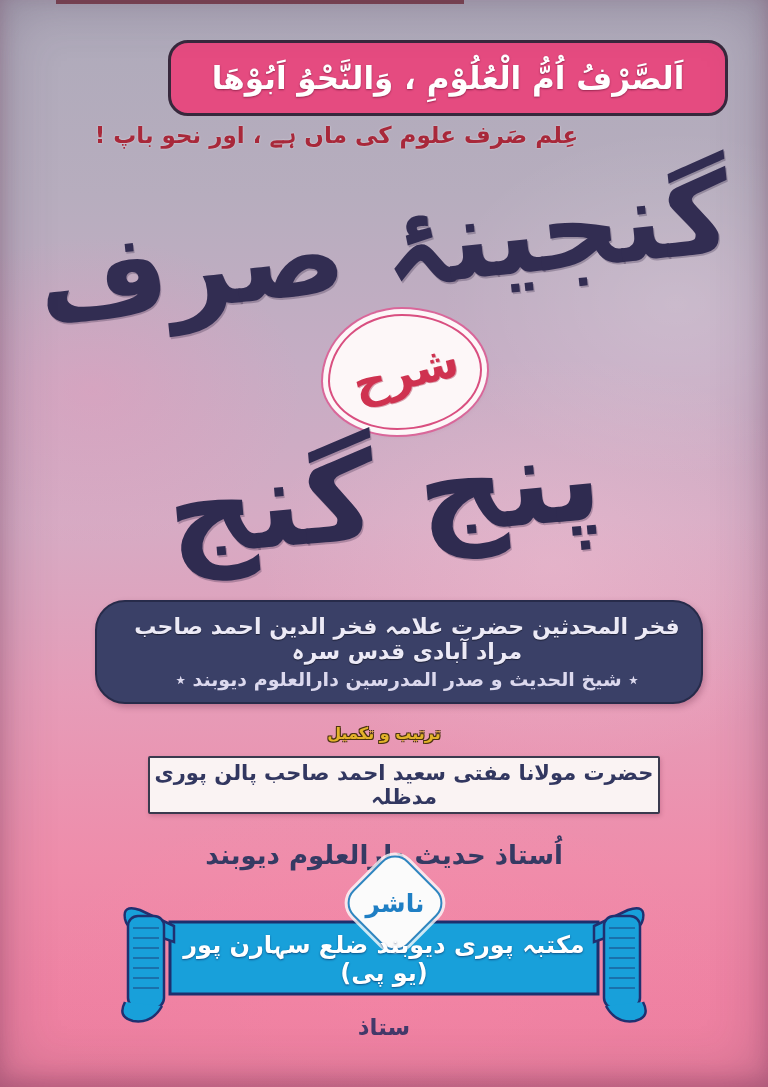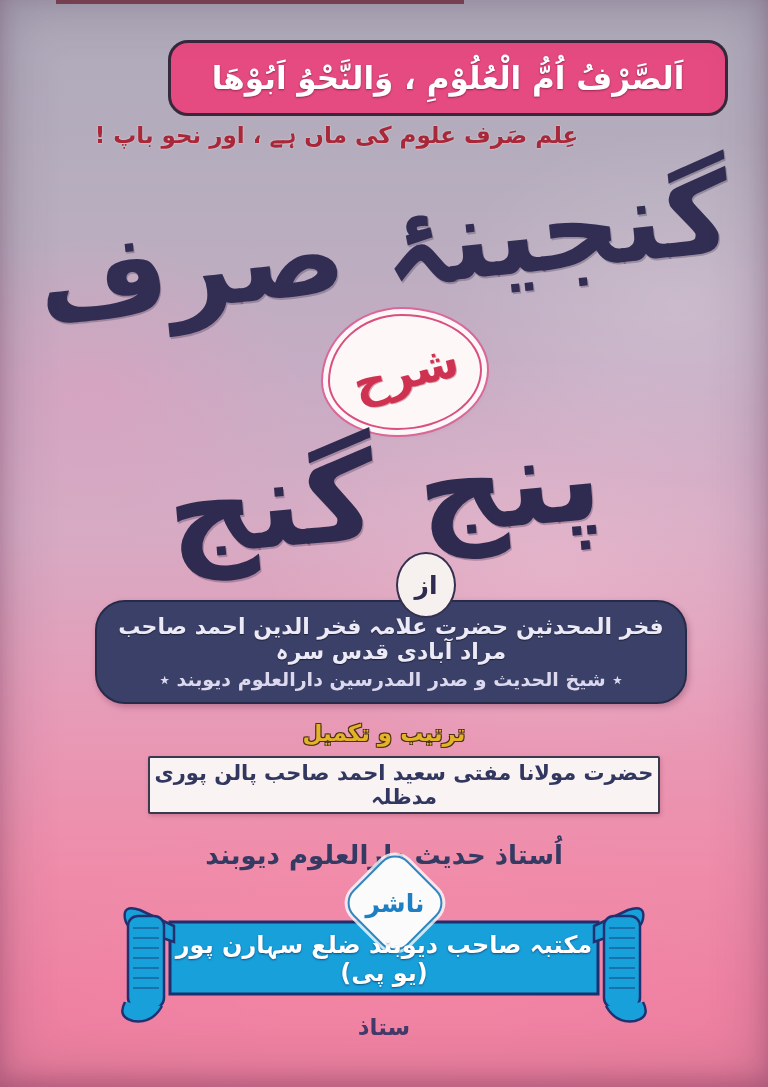--- a/index.html
+++ b/index.html
@@ -74,28 +74,29 @@
     background:#f6f0ee;border:2.5px solid #35304e;border-radius:50%;
     color:#2f2b50;font-size:25px;font-weight:bold;z-index:3;
   }
 
   
   .author-box{
     left:95px;top:600px;width:588px;height:100px;
     background:#3a4067;border:2px solid #272b4a;border-radius:30px;
     flex-direction:column;gap:4px;color:#eceaf6;z-index:2;
     box-shadow:2px 3px 6px rgba(90,30,60,.3);
+    padding-left:16px;
   }
   .author-line1{font-size:22px;font-weight:bold;text-shadow:0 1px 1px rgba(0,0,10,.5);}
   .author-line2{font-size:19px;font-weight:bold;color:#dcd9ee;text-align:right;}
 
   
   .compiler-heading{
     left:0;top:716px;width:768px;height:34px;
-    color:#e3b32a;font-size:23px;font-weight:bold;
+    color:#e3b32a;font-size:16px;font-weight:bold;
     text-shadow:-1px -1px 0 #4a3210,1px -1px 0 #4a3210,-1px 1px 0 #4a3210,1px 1px 0 #4a3210;
   }
   .compiler-box{
     left:148px;top:756px;width:508px;height:54px;
     background:#faf3f3;border:2.5px solid #3a3a4e;border-radius:2px;
     color:#323760;font-size:21px;font-weight:bold;z-index:2;
     box-shadow:1px 2px 4px rgba(120,40,70,.25);
   }
   .compiler-role{
     left:0;top:820px;width:768px;height:34px;
@@ -138,23 +139,20 @@
   <div class="abs ctr epigraph-urdu" dir="rtl">عِلم صَرف علوم کی ماں ہے ، اور نحو باپ !</div>
 
   <div class="abs ctr main-title" dir="rtl">گنجینۂ صرف</div>
 
   <div class="abs ctr seal">
     <span class="seal-text">شرح</span>
   </div>
 
   <div class="abs ctr series-title" dir="rtl">پنج گنج</div>
 
-  <div class="abs ctr by-oval">
-    <span>از</span>
-  </div>
 
   <div class="abs ctr author-box" dir="rtl">
     <div class="author-line1">فخر المحدثین حضرت علامہ فخر الدین احمد صاحب مراد آبادی قدس سرہ</div>
     <div class="author-line2">٭ شیخ الحدیث و صدر المدرسین دارالعلوم دیوبند ٭</div>
   </div>
 
   <div class="abs ctr compiler-heading" dir="rtl">ترتیب و تکمیل</div>
 
   <div class="abs ctr compiler-box" dir="rtl">
     <span>حضرت مولانا مفتی سعید احمد صاحب پالن پوری مدظلہ</span>
@@ -175,18 +173,18 @@
           <path d="M79,32 h26 M79,42 h26 M79,52 h26 M79,62 h26 M79,72 h26 M79,82 h26 M79,92 h26" stroke="#1c2f6e" stroke-width="1.6" opacity="0.55"></path>
           <path d="M108,110 Q98,128 79,125 Q63,121 71,106" fill="#18a0da" stroke="#203070" stroke-width="2.5"></path>
         </g>
       </defs>
       <rect x="116" y="26" width="428" height="72" fill="#18a0da" stroke="#1c2f6e" stroke-width="3"></rect>
       <use href="#scrollEnd"></use>
       <use href="#scrollEnd" transform="translate(660,0) scale(-1,1)"></use>
     </svg>
   </div>
 
-  <div class="abs ctr ribbon-label" dir="rtl">مکتبہ صاحب دیوبند ضلع سہارن پور (یو پی)</div>
+  <div class="abs ctr ribbon-label" dir="rtl">مکتبہ پوری دیوبند ضلع سہارن پور (یو پی)</div>
 
   <div class="abs ctr printer-name" dir="rtl">ستاذ</div>
 
   <div class="vignette"></div>
 </div>
 
 </body></html>

